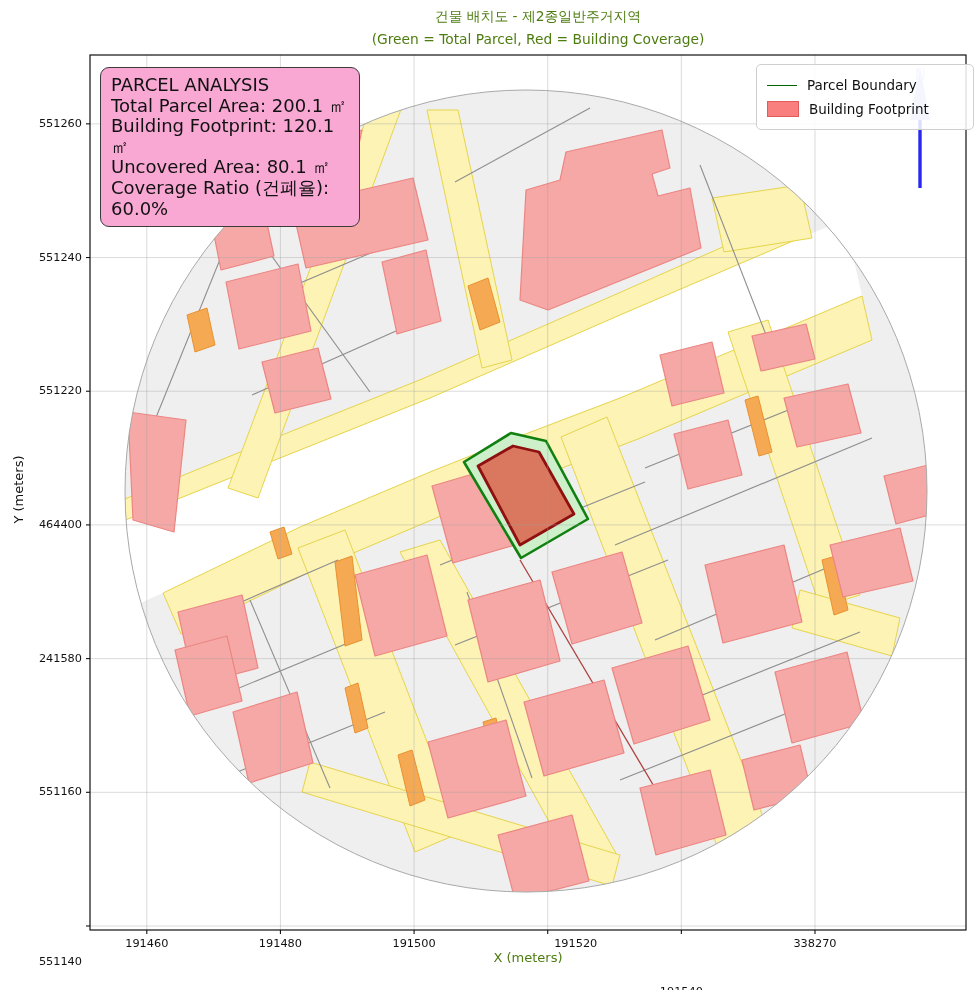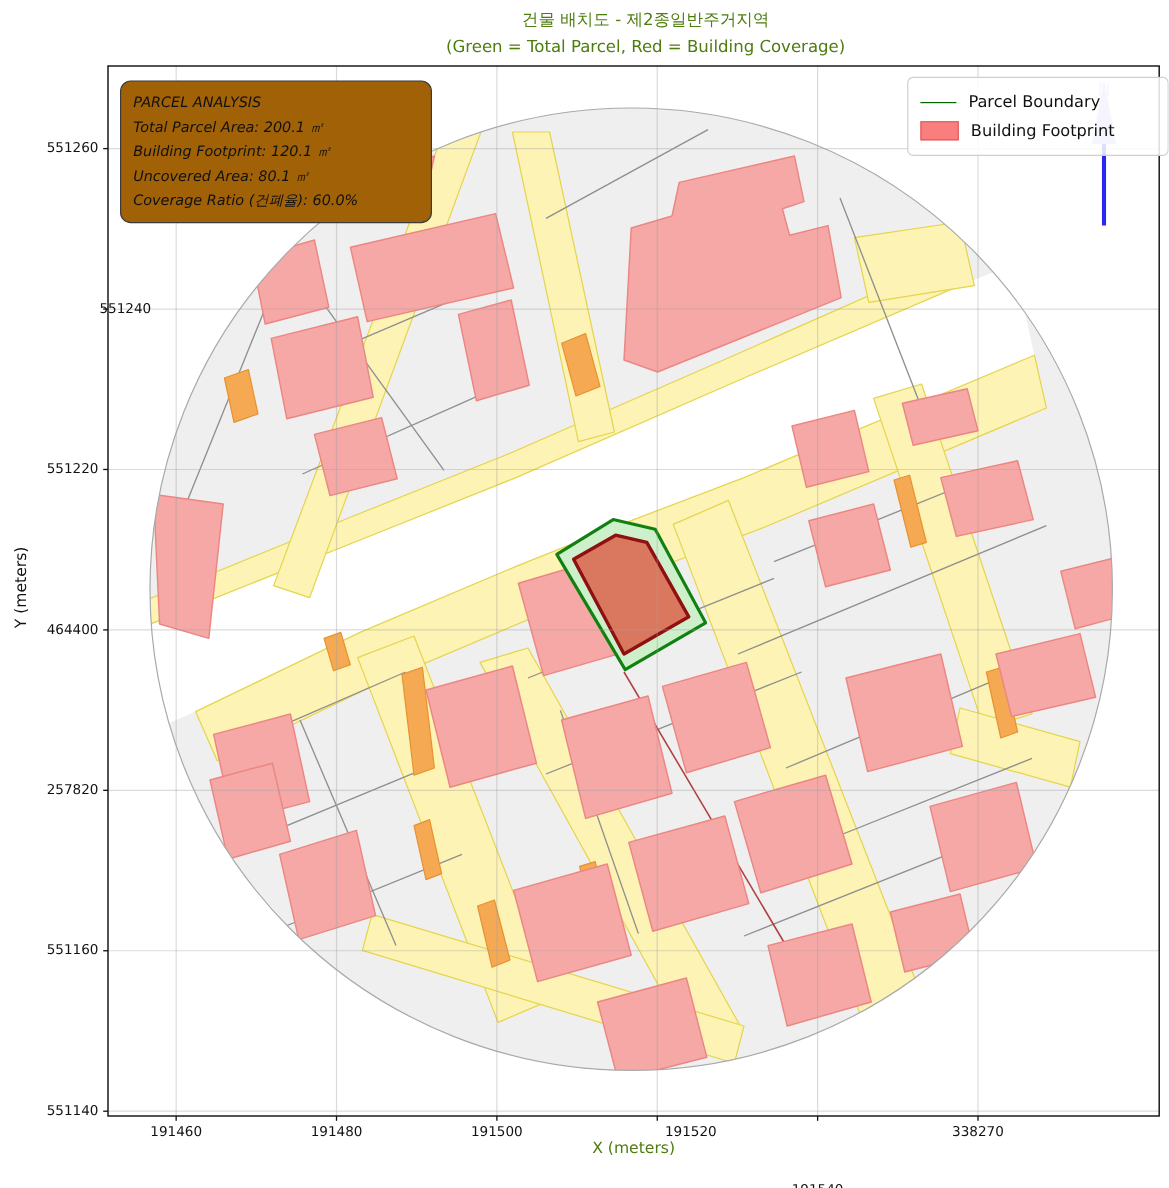--- a/index.html
+++ b/index.html
@@ -6,23 +6,23 @@
   .fig{position:relative;width:974px;height:990px;background:#ffffff;
        font-family:"DejaVu Sans","Liberation Sans",sans-serif;overflow:hidden;}
   .fig svg{position:absolute;left:0;top:0;}
   .title{position:absolute;left:100px;width:876px;text-align:center;color:#4d7c0f;}
   .title.l1{top:8px;font-size:13.8px;}
   .title.l2{top:31px;font-size:13.8px;}
   .xlabel{position:absolute;left:90px;width:876px;top:950px;text-align:center;font-size:13px;color:#4d7c0f;}
   .ylabel{position:absolute;left:-42px;top:482px;width:120px;text-align:center;font-size:13px;color:#111;
           transform:rotate(-90deg);transform-origin:center;}
   .ticklabel{position:absolute;font-size:11.3px;color:#111;white-space:nowrap;}
-  .infobox{position:absolute;left:100px;top:67px;width:238px;background:#a16207;
+  .infobox{position:absolute;left:100px;top:67px;width:238px;background:#f9a8d4;
            border:1.5px solid #3b3b3b;border-radius:9px;padding:7px 10px;
-           font-size:12px;line-height:20.6px;color:#111;font-style:italic;}
+           font-size:18px;line-height:20.6px;color:#111;}
   .legend{position:absolute;left:756px;top:64px;width:196px;background:rgba(255,255,255,0.85);
           border:1px solid #cfcfcf;border-radius:5px;padding:8px 10px;}
   .legend .row{display:flex;align-items:center;height:24px;}
   .legend .swatch-line{width:30px;height:0;border-top:1.6px solid #006400;margin-right:10px;}
   .legend .swatch-patch{width:30px;height:14px;background:#f97f7f;border:1px solid #e05c5c;margin-right:10px;}
   .legend .lab{font-size:13.5px;color:#111;}
 </style>
 </head>
 <body>
 
@@ -172,21 +172,21 @@
 
   <div class="xlabel">X (meters)</div>
   <div class="ylabel">Y (meters)</div>
   <div id="ticklabels">
       <div class="ticklabel" style="width: 48px; text-align: center; left: 122.796px; top: 937px;">191460</div>
       <div class="ticklabel" style="width: 48px; text-align: center; left: 256.435px; top: 937px;">191480</div>
       <div class="ticklabel" style="width: 48px; text-align: center; left: 390.073px; top: 937px;">191500</div>
       <div class="ticklabel" style="width: 48px; text-align: center; left: 523.712px; top: 937px; margin-left: 28px;">191520</div>
       <div class="ticklabel" style="width: 48px; text-align: center; left: 657.35px; top: 937px; margin-top: 48px;">191540</div>
       <div class="ticklabel" style="width: 48px; text-align: center; left: 790.989px; top: 937px;">338270</div>
-      <div class="ticklabel" style="width: 48px; text-align: right; left: 34px; top: 919px;">551140</div>
+      <div class="ticklabel" style="width: 48px; text-align: right; left: 34px; top: 955px;">551140</div>
       <div class="ticklabel" style="width: 48px; text-align: right; left: 34px; top: 785.299px;">551160</div>
-      <div class="ticklabel" style="width: 48px; text-align: right; left: 34px; top: 651.61px;">257820</div>
+      <div class="ticklabel" style="width: 48px; text-align: right; left: 34px; top: 651.61px;">241580</div>
       <div class="ticklabel" style="width: 48px; text-align: right; left: 34px; top: 517.92px;">464400</div>
       <div class="ticklabel" style="width: 48px; text-align: right; left: 34px; top: 384.23px;">551220</div>
-      <div class="ticklabel" style="width: 48px; text-align: right; left: 34px; top: 250.54px; margin-left: 44px;">551240</div>
+      <div class="ticklabel" style="width: 48px; text-align: right; left: 34px; top: 250.54px;">551240</div>
       <div class="ticklabel" style="width: 48px; text-align: right; left: 34px; top: 116.85px;">551260</div>
     </div>
 </div>
 
 </body></html>

